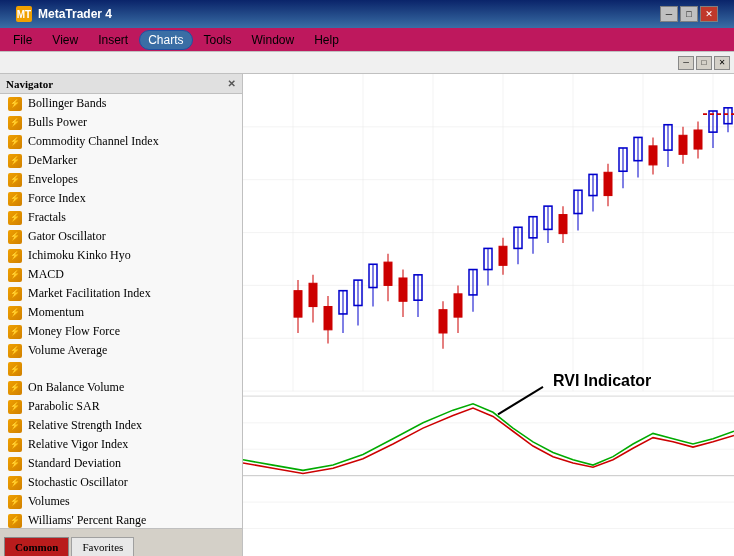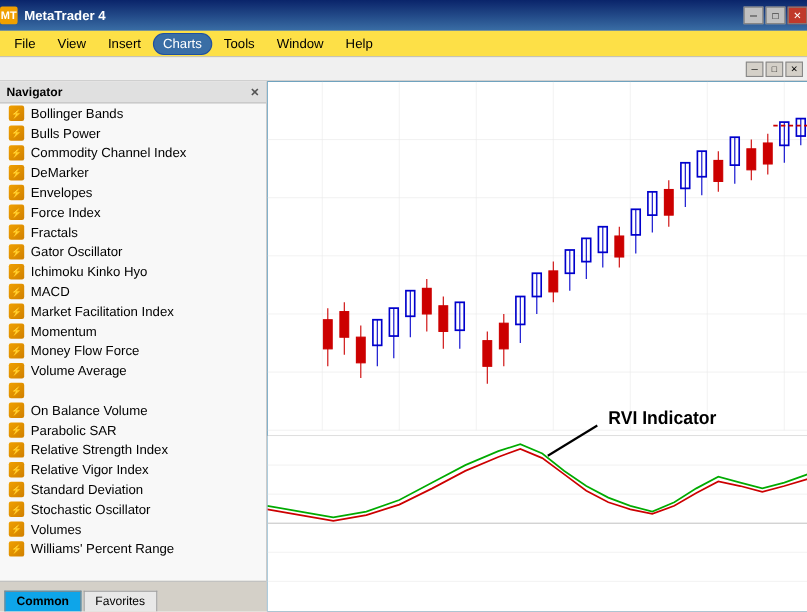--- a/index.html
+++ b/index.html
@@ -12,21 +12,21 @@
       overflow: hidden;
     }
 
     
     .title-bar {
       background: linear-gradient(to bottom, #0a246a, #3a6ea5);
       height: 28px;
       display: flex;
       align-items: center;
       justify-content: space-between;
-      padding: 0 0;
+      padding: 0 16px;
       color: white;
     }
     .title-bar-left {
       display: flex;
       align-items: center;
       gap: 6px;
       font-size: 12px;
       font-weight: bold;
     }
     .app-icon {
@@ -53,21 +53,21 @@
       background: #c0c0c0;
       border: 1px solid #808080;
       font-size: 9px;
       cursor: pointer;
       color: black;
     }
     .title-btn.close { background: #c0392b; color: white; }
 
     
     .menu-bar {
-      background: #fde047;
+      background: #be185d;
       height: 24px;
       display: flex;
       align-items: center;
       padding: 0 4px;
       border-bottom: 1px solid #c0c0c0;
       gap: 2px;
     }
     .menu-item {
       padding: 2px 8px;
       cursor: pointer;
@@ -106,20 +106,21 @@
     }
 
     
     .navigator {
       width: 243px;
       background: #f8f8f8;
       border-right: 1px solid #c0c0c0;
       display: flex;
       flex-direction: column;
       flex-shrink: 0;
+      font-family: Liberation Serif, serif;
     }
     .navigator-header {
       background: #e0e0e0;
       height: 20px;
       display: flex;
       align-items: center;
       justify-content: space-between;
       padding: 0 6px;
       border-bottom: 1px solid #c0c0c0;
       font-size: 11px;
@@ -168,29 +169,29 @@
     .nav-tab {
       padding: 3px 10px;
       background: #e8e8e8;
       border: 1px solid #a0a0a0;
       border-bottom: none;
       cursor: pointer;
       font-size: 11px;
       margin-right: 2px;
     }
     .nav-tab.active {
-      background: #0ea5e9;
+      background: #b91c1c;
       font-weight: bold;
       border-color: #888;
     }
 
     
     .chart-area {
       flex: 1;
-      background: #0369a1;
+      background: #a21caf;
       position: relative;
       overflow: hidden;
     }
 
     
     .navigator-list::-webkit-scrollbar { width: 12px; }
     .navigator-list::-webkit-scrollbar-track { background: #f0f0f0; }
     .navigator-list::-webkit-scrollbar-thumb { background: #c0c0c0; border: 1px solid #a0a0a0; }
 
     

